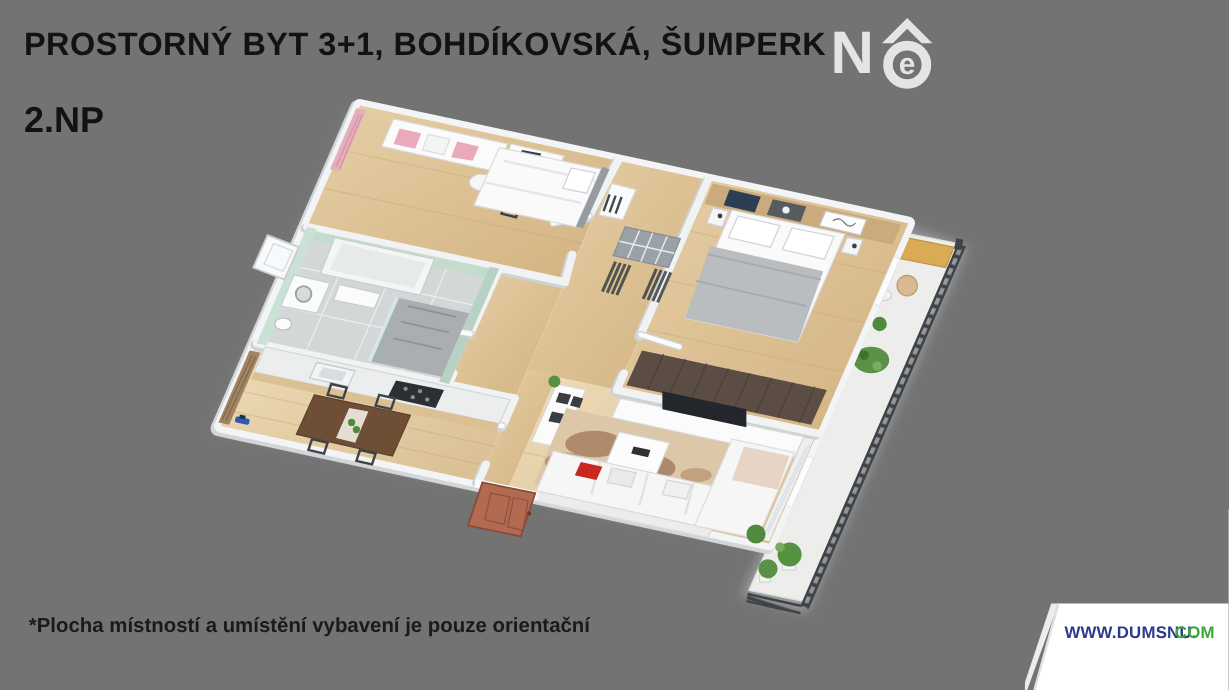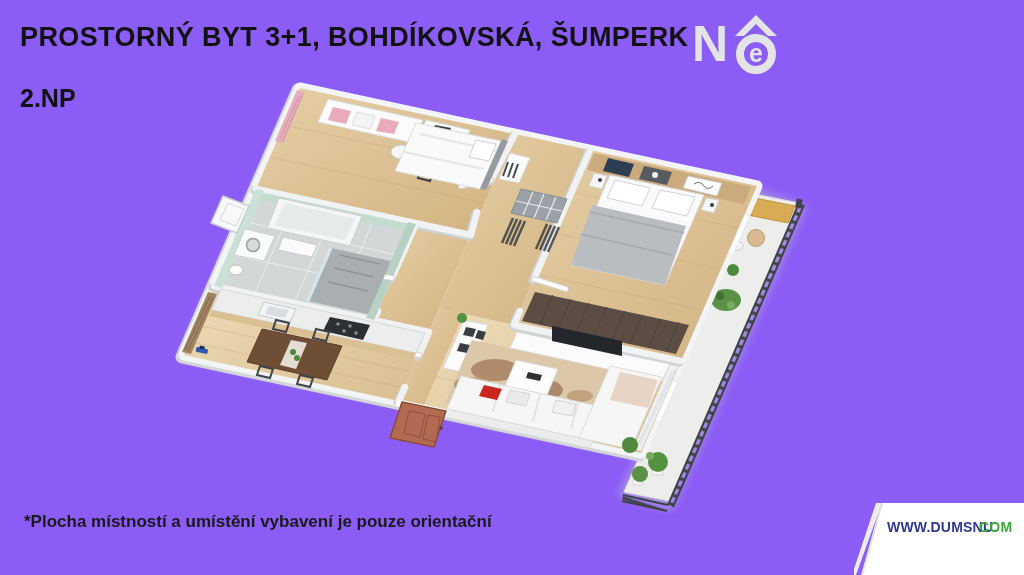--- a/index.html
+++ b/index.html
@@ -1,20 +1,20 @@
 <!DOCTYPE html>
 <html><head>
 <meta charset="utf-8">
 <style>
   html,body{margin:0;padding:0;background:#ffffff;}
-  #stage{position:relative;width:1024px;height:575px;background:#8b5cf6;overflow:hidden;
+  #stage{position:relative;width:1024px;height:575px;background:#737373;overflow:hidden;
          font-family:"Liberation Sans", sans-serif;}
   .abs{position:absolute;}
   .title{left:20px;top:22px;font-size:27px;font-weight:700;letter-spacing:.4px;color:#121212;white-space:nowrap;}
-  .floor{left:20px;top:84px;font-size:25px;font-weight:700;color:#121212;}
+  .floor{left:20px;top:84px;font-size:30px;font-weight:700;color:#121212;}
   .disclaimer{left:24px;top:512px;font-size:17px;font-weight:600;color:#1a1a1a;white-space:nowrap;text-align:right;}
   .nextlogo{left:692px;top:12px;display:flex;align-items:center;color:#e3e4e6;}
   .nextlogo .ltr{font-size:50px;font-weight:700;line-height:62px;letter-spacing:2px;}
   .ribbonwrap{right:0;bottom:0;}
   .ribbon-navy{fill:#2b3990;font:700 14px "Liberation Sans",sans-serif;letter-spacing:.2px;}
   .ribbon-green{fill:#3aa935;font:700 14px "Liberation Sans",sans-serif;letter-spacing:.2px;}
   svg text{font-family:"Liberation Sans",sans-serif;}
 </style>
 </head>
 <body>

